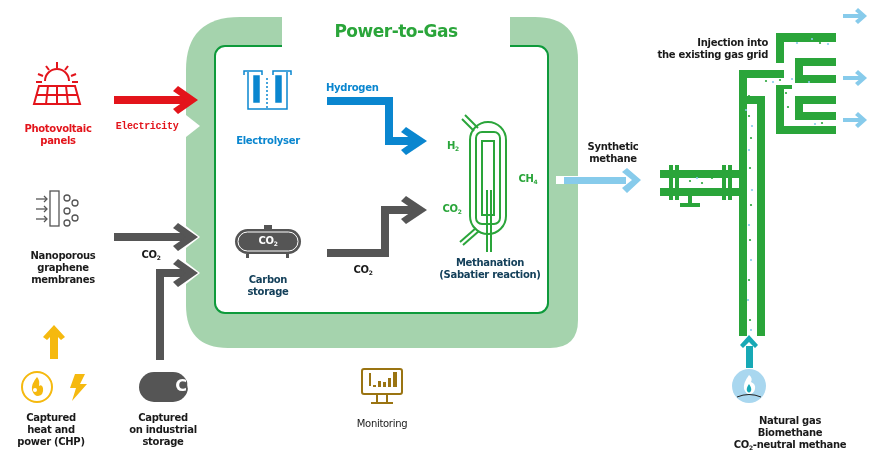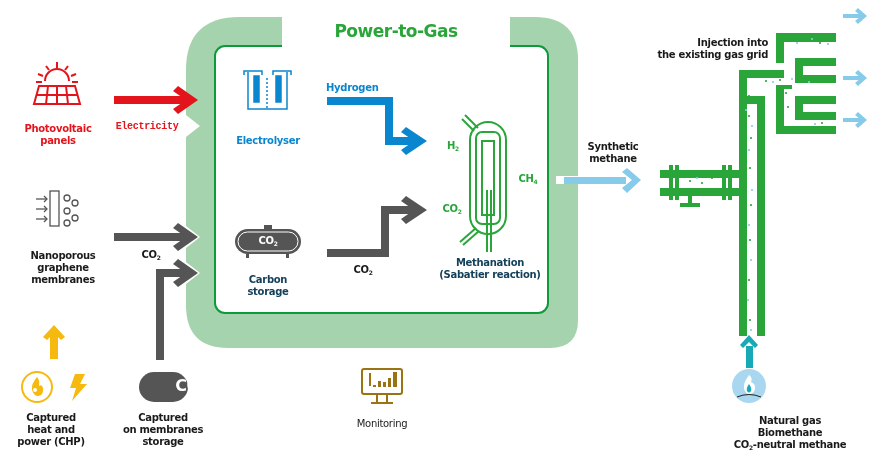--- a/index.html
+++ b/index.html
@@ -268,21 +268,21 @@
 <div class="t dark" style="left:136px;top:249px;width:30px;"><span>CO</span><sub>2</sub></div>
 
 <div class="t dark" style="left:8px;top:412px;width:86px;">
   <div>Captured</div>
   <div>heat and</div>
   <div>power (CHP)</div>
 </div>
 <div class="t" style="left:130px;top:376px;width:49px;color:#fff;font-size:16px;line-height:20px;padding-left:36px;"><span>CO</span><sub style="font-size:9px;">2</sub></div>
 <div class="t dark" style="left:118px;top:412px;width:90px;">
   <div>Captured</div>
-  <div>on membranes</div>
+  <div>on industrial</div>
   <div>storage</div>
 </div>
 
 <div class="t blue" style="left:226px;top:135px;width:84px;">Electrolyser</div>
 <div class="t blue" style="left:326px;top:82px;width:66px;text-align:left;">Hydrogen</div>
 
 <div class="t" style="left:235px;top:235px;width:66px;color:#fff;"><span>CO</span><sub>2</sub></div>
 <div class="t navy" style="left:230px;top:274px;width:76px;text-align:center;">
   <div>Carbon</div>
   <div>storage</div>

